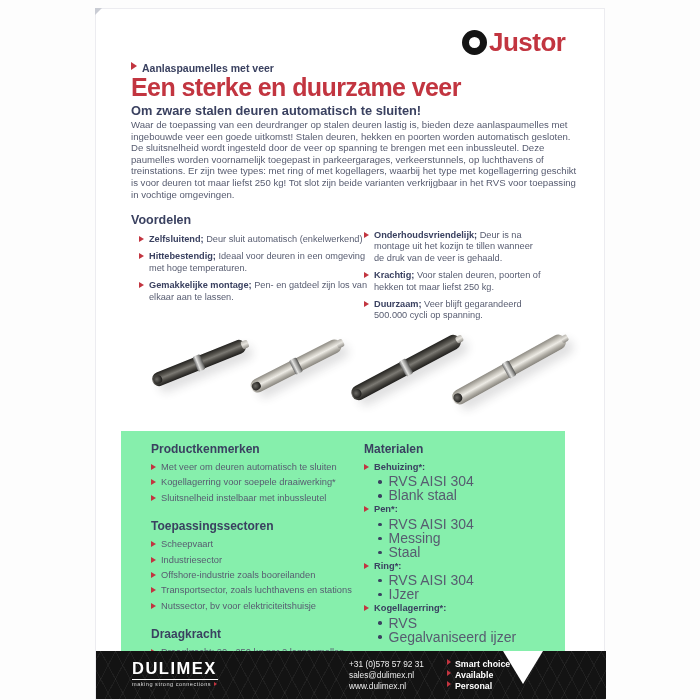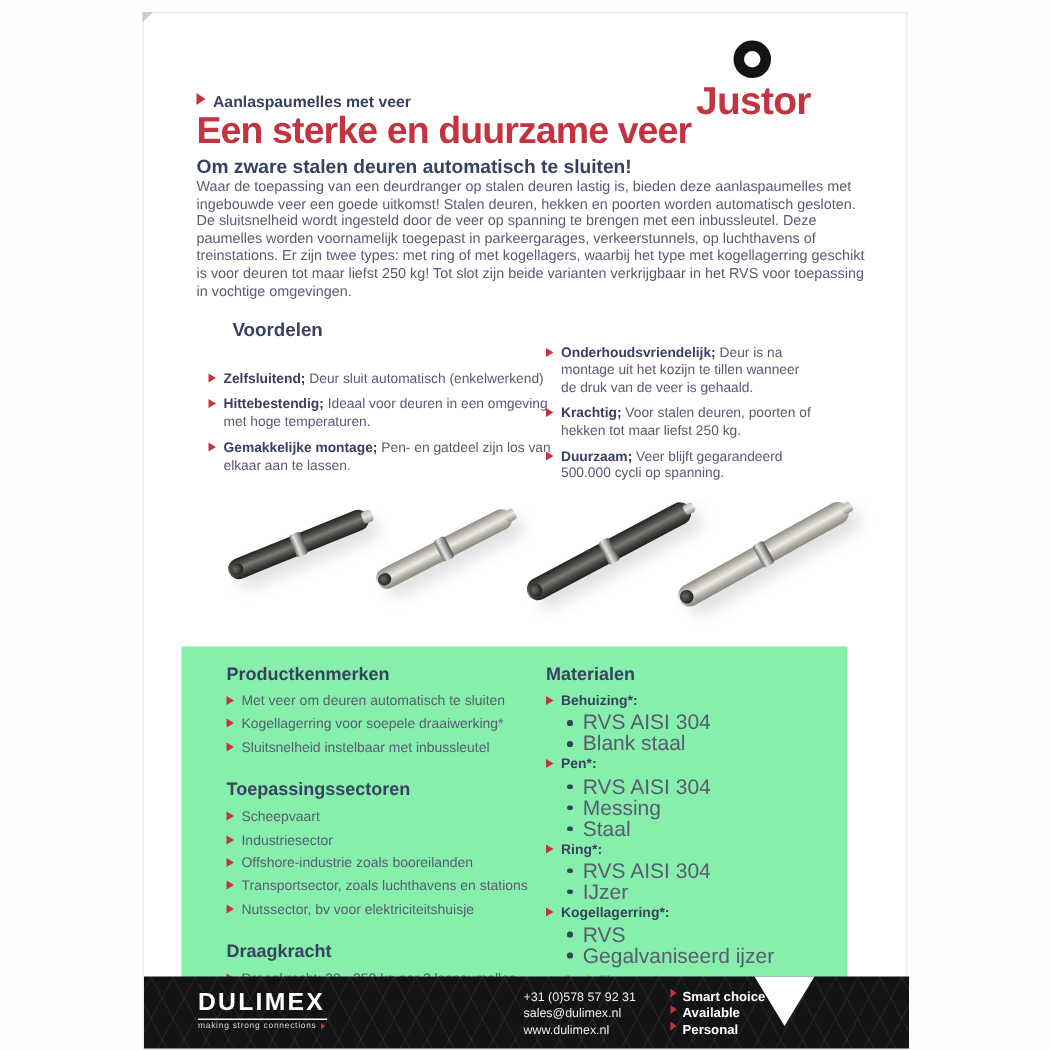--- a/index.html
+++ b/index.html
@@ -4,36 +4,36 @@
 <style>
   html,body{margin:0;padding:0;background:#ffffff;width:700px;height:700px;overflow:hidden;
     font-family:"Liberation Sans",sans-serif;}
   .canvas{position:relative;width:700px;height:700px;background:#fdfdfd;}
   .page{position:absolute;left:95px;top:8px;width:510px;height:692px;background:#ffffff;
     border:1px solid #ececf0;box-sizing:border-box;}
   .corner{position:absolute;left:-1px;top:-1px;width:0;height:0;
     border-top:7px solid #c9ccd4;border-right:7px solid transparent;}
 
   
-  .brand{position:absolute;top:18px;left:366px;display:flex;align-items:center;flex-direction:column;}
+  .brand{position:absolute;top:18px;left:366px;display:flex;align-items:center;}
   .o-ring{width:11px;height:11px;border:7px solid #141414;border-radius:50%;display:inline-block;}
   .brand-name{font-size:26px;font-weight:bold;color:#c23540;margin-left:2px;letter-spacing:-0.5px;}
 
   
   .cat-row{position:absolute;top:53px;left:35px;display:flex;align-items:flex-start;}
   .tri-r{display:inline-block;width:0;height:0;border-top:4px solid transparent;
     border-bottom:4px solid transparent;border-left:6px solid #c23540;margin-right:5px;}
   .cat-label{font-size:10.5px;font-weight:600;color:#3a4160;}
   .h1{position:absolute;top:64px;left:35px;font-size:25px;font-weight:bold;color:#c23540;letter-spacing:-0.6px;}
   .sub{position:absolute;top:94px;left:35px;font-size:12.8px;font-weight:bold;color:#3a4160;}
   .intro{position:absolute;top:110px;left:35px;width:452px;font-size:9.6px;line-height:11.6px;color:#575c70;}
 
-  .sec-h{font-size:12.5px;font-weight:bold;color:#3a4160;margin-left:24px;}
+  .sec-h{font-size:12.5px;font-weight:bold;color:#3a4160;}
   .voordelen-h{position:absolute;top:204px;left:35px;}
-  .colL{position:absolute;top:238px;left:43px;width:237px;}
+  .colL{position:absolute;top:225px;left:43px;width:237px;}
   .colR{position:absolute;top:221px;left:268px;width:178px;}
   .b-item{display:flex;margin-bottom:6px;font-size:9.2px;line-height:11.4px;color:#575c70;}
   .b-item .tri-r{margin-top:2px;flex:0 0 auto;border-top-width:3.5px;border-bottom-width:3.5px;border-left-width:5.5px;}
   .b-item b{color:#3a4160;}
 
   
   .hinge{position:absolute;border-radius:8px;box-shadow:4px 8px 10px rgba(40,40,50,0.15);}
   .hinge.dark{background:linear-gradient(180deg,#23221f 0%,#55534d 30%,#7b7973 48%,#4a4843 72%,#1f1e1c 100%);}
   .hinge.light{background:linear-gradient(180deg,#8f8c84 0%,#cfccc4 32%,#edebe5 50%,#b5b2aa 75%,#87847d 100%);}
   .ring{position:absolute;left:calc(50% - 4px);top:-1px;bottom:-1px;width:8px;border-radius:2px;

